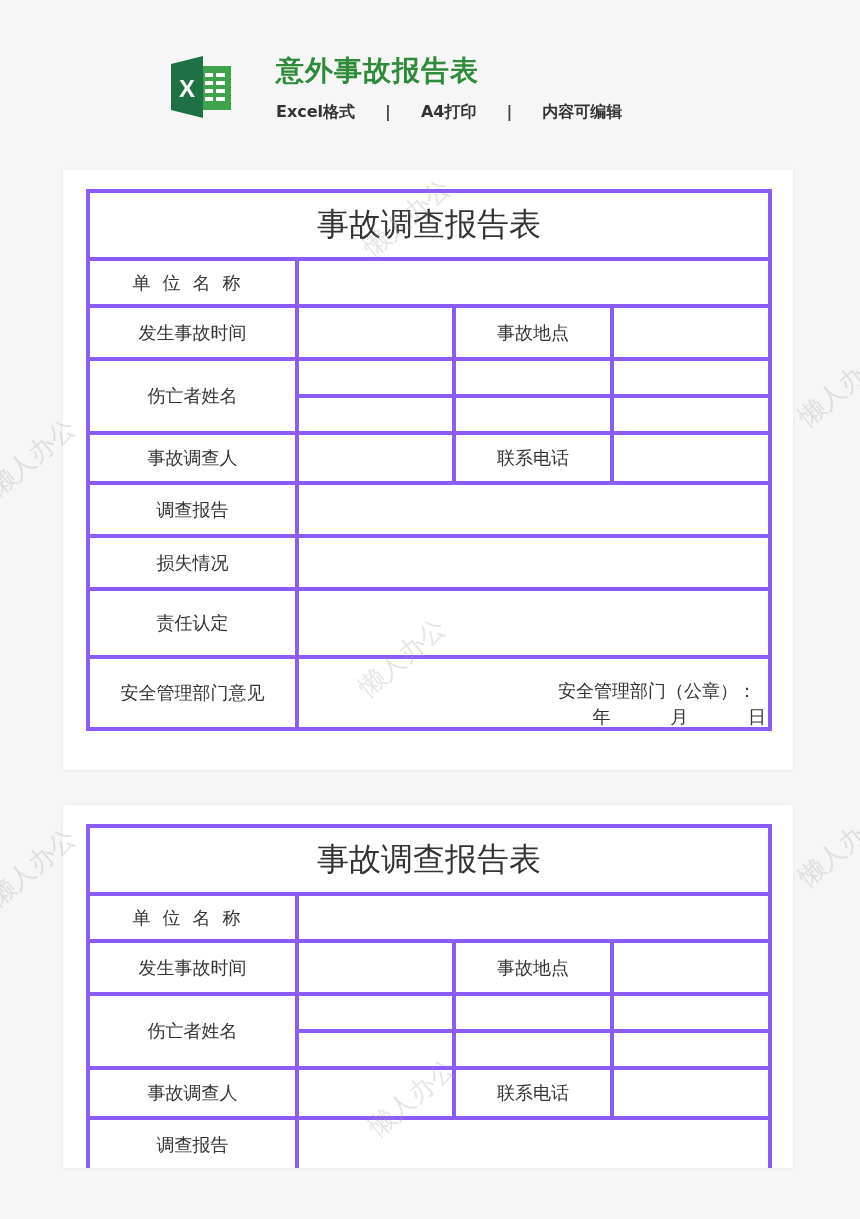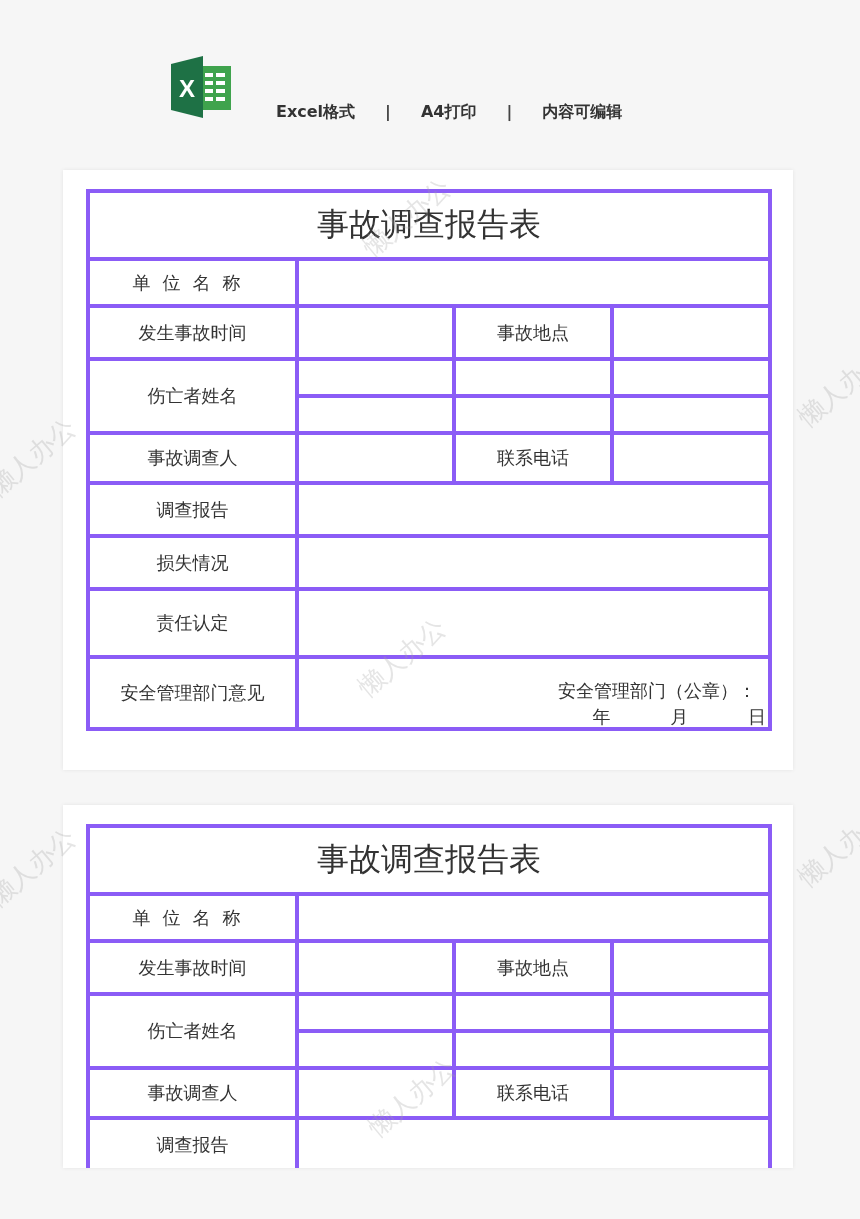--- a/index.html
+++ b/index.html
@@ -68,20 +68,21 @@
       <rect x="34" y="25" width="8" height="4"></rect>
         <rect x="45" y="25" width="9" height="4"></rect>
       <rect x="34" y="33" width="8" height="4"></rect>
         <rect x="45" y="33" width="9" height="4"></rect>
       <rect x="34" y="41" width="8" height="4"></rect>
         <rect x="45" y="41" width="9" height="4"></rect>
     </g>
     <polygon points="0,8 32,0 32,62 0,54" fill="#1e7145"></polygon>
     <text x="16" y="41" text-anchor="middle" font-size="24" font-weight="bold" fill="#fff" font-family="Liberation Sans, sans-serif">X</text>
   </svg>
+  <div class="title">意外事故报告表</div>
   <div class="subtitle">
     <span>Excel格式</span>
     <span class="sep">|</span>
     <span>A4打印</span>
     <span class="sep">|</span>
     <span>内容可编辑</span>
   </div>
 </div>
 
 <div class="page page1">

